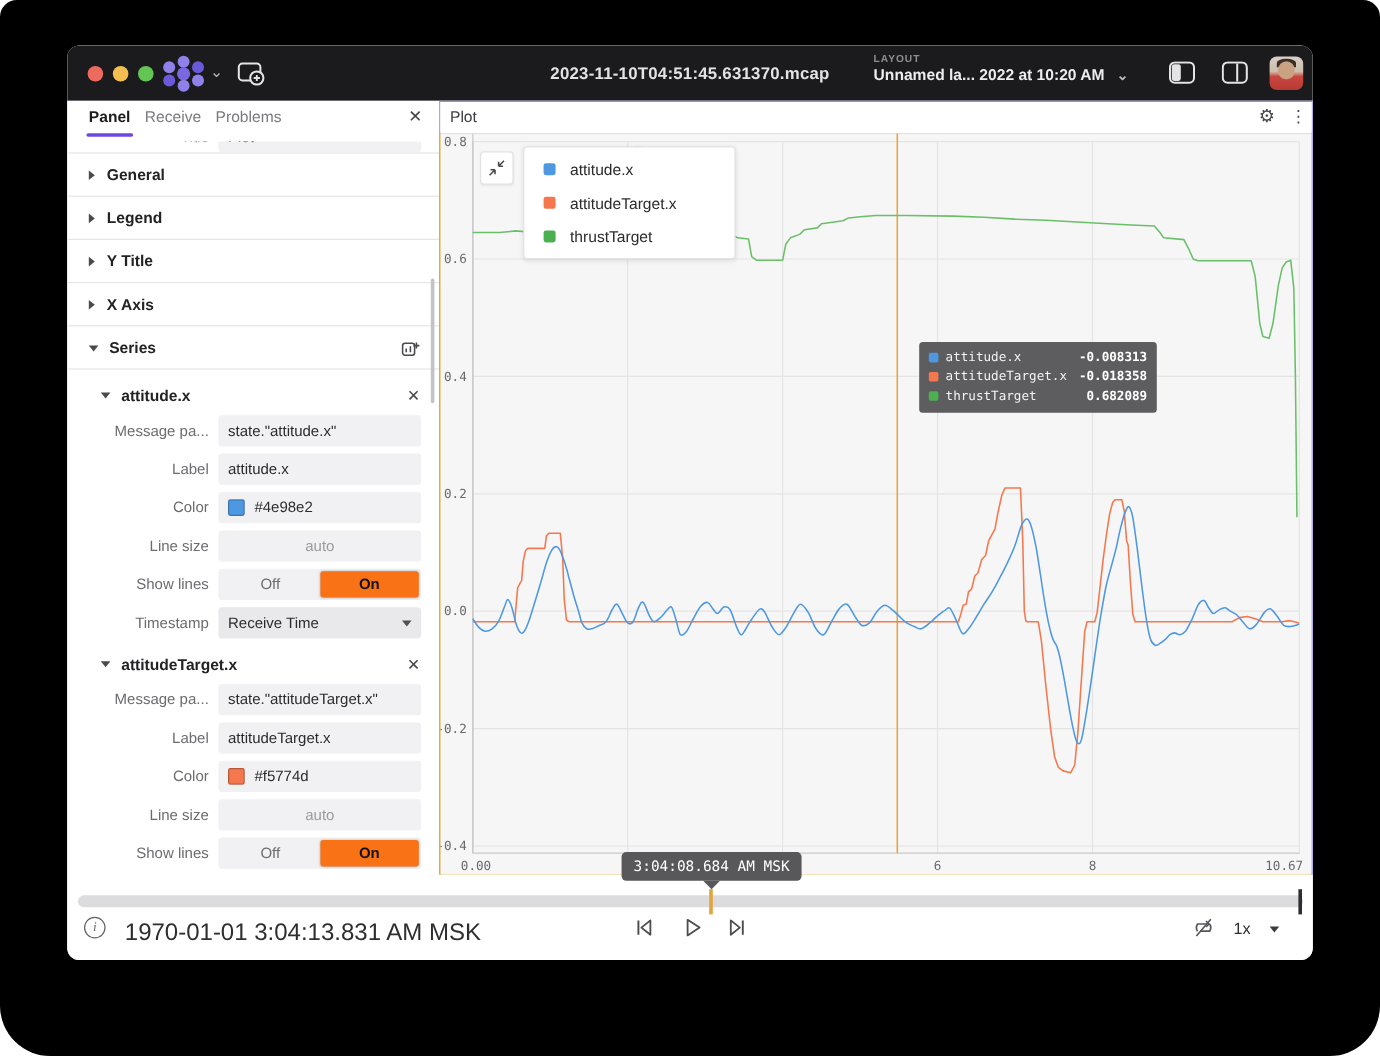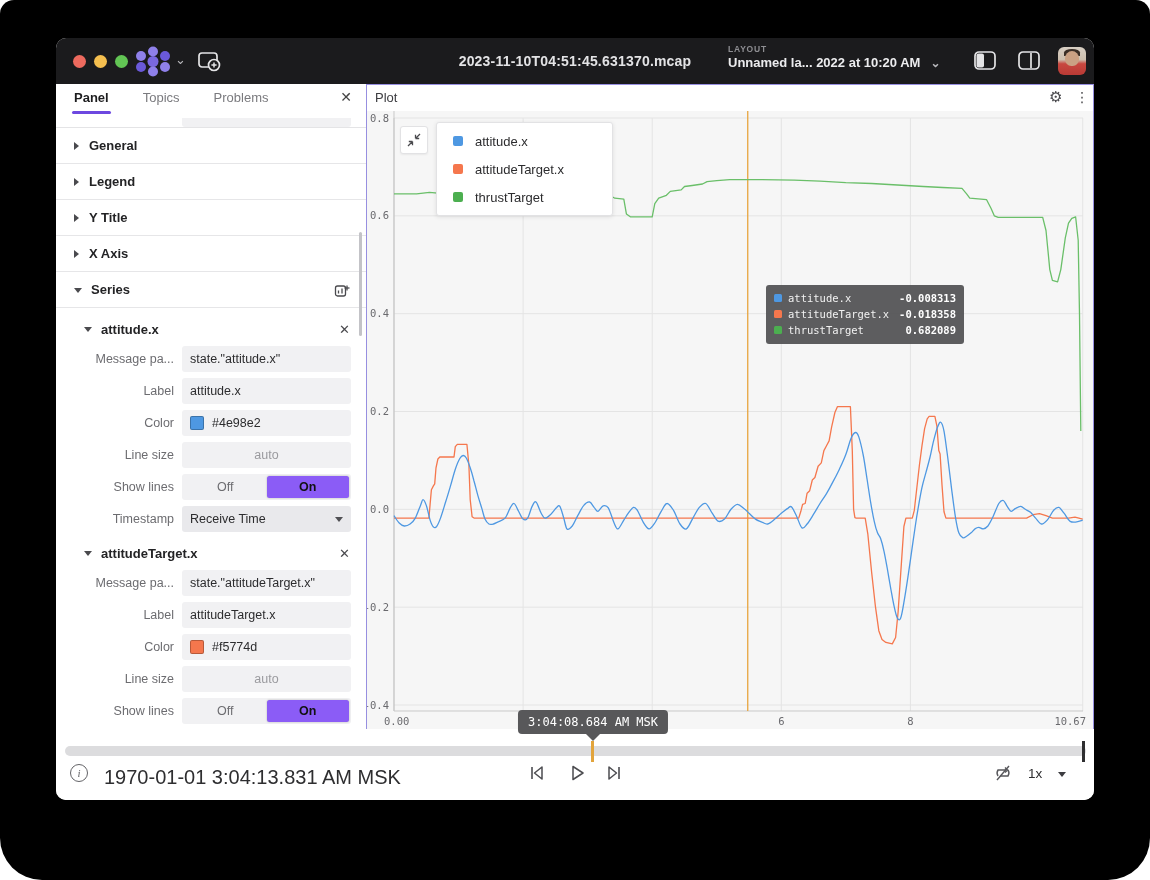--- a/index.html
+++ b/index.html
@@ -30,21 +30,21 @@
             background:linear-gradient(180deg,#d8cfc4 0%,#cdbfae 45%,#c8473f 60%,#b93a35 100%);
             overflow:hidden; }
   .avatar .face { position:absolute; left:7px; top:4px; width:14px; height:15px; border-radius:50% 50% 45% 45%; background:#caa183; }
   .avatar .hair { position:absolute; left:6px; top:2px; width:16px; height:7px; border-radius:50% 50% 0 0; background:#3a2e26; }
 
   
   .main { position:absolute; top:46px; left:0; width:1038px; height:645px; display:flex; }
 
   
   .sidebar { position:relative; width:310px; height:645px; background:#fff; overflow:hidden; }
-  .tabbar { position:relative; height:28px; display:flex; align-items:center; padding-left:18px; gap:34px; }
+  .tabbar { position:relative; height:28px; display:flex; align-items:center; padding-left:18px; gap:12px; }
   .tab { font-size:13px; color:#7a7a7e; cursor:pointer; position:relative; padding-bottom:2px; }
   .tab.active { color:#1d1d1f; font-weight:700; }
   .tab.active::after { content:""; position:absolute; left:-2px; right:-2px; bottom:-7px; height:3px;
                        background:#6d48e0; border-radius:2px; }
   .tabbar .close { position:absolute; right:14px; top:5px; color:#444; font-size:14px; cursor:pointer; }
   .clip-row { position:relative; height:10px; overflow:hidden; border-bottom:1px solid #e4e4e6; margin-top:6px; }
   .clip-inner { position:absolute; left:0; right:0; top:-17px; height:26px; display:flex; align-items:center; }
   .clip-inner .flabel { width:118px; text-align:right; font-size:12.5px; color:#6c6c70; }
   .clip-inner .field { margin-left:8px; width:169px; }
   .section-row { height:36px; display:flex; align-items:center; padding:0 16px 0 18px;
@@ -62,21 +62,21 @@
   .frow { display:flex; align-items:center; margin-top:6px; padding-right:15px; }
   .frow .flabel { width:118px; text-align:right; font-size:12.5px; color:#6c6c70;
                   white-space:nowrap; overflow:hidden; }
   .field { margin-left:8px; width:169px; height:26px; background:#f1f1f3; border-radius:3px;
            display:flex; align-items:center; padding:0 8px; font-size:12.5px; color:#2c2c2e; }
   .field.center { justify-content:center; color:#9a9a9e; }
   .swatch { width:14px; height:14px; border-radius:2px; margin-right:8px; border:1px solid rgba(0,0,0,.25); }
   .seg { margin-left:8px; width:169px; height:26px; background:#f1f1f3; border-radius:3px; display:flex; padding:2px; }
   .seg .opt { flex:1; display:flex; align-items:center; justify-content:center; font-size:12.5px;
               color:#6c6c70; border-radius:2.5px; cursor:pointer; }
-  .seg .opt.on { background:#8b5cf6; color:#111; font-weight:700; box-shadow:0 0 2px rgba(0,0,0,.28);text-align:center; }
+  .seg .opt.on { background:#f97316; color:#111; font-weight:700; box-shadow:0 0 2px rgba(0,0,0,.28);text-align:center; }
   .field.select { background:#e9e9ec; justify-content:space-between; cursor:pointer; }
   .sel-caret { width:0; height:0; border-top:5px solid #505054; border-left:4.5px solid transparent;
                border-right:4.5px solid transparent; }
   .side-scrollbar { position:absolute; right:4px; top:148px; width:3px; height:104px; background:#c3c3c7; border-radius:2px; }
 
   
   .plot-panel { position:relative; width:728px; height:645px; background:#fff;
                 border:1px solid #978fe0; }
   .panel-header { position:relative; height:25px; display:flex; align-items:center; padding:0 8px; background:#fff; }
   .panel-title { font-size:13px; color:#3c3c40; }
@@ -162,21 +162,21 @@
         <div class="hair"></div>
           <div class="face"></div>
       </div>
     </div>
 
     <div class="main">
 
       <div class="sidebar">
         <div class="tabbar">
           <span class="tab active">Panel</span>
-          <span class="tab">Topics</span>
+          <span class="tab">Receive</span>
           <span class="tab">Problems</span>
           <span class="close">✕</span>
         </div>
         <div class="clip-row">
           <div class="clip-inner">
             <div class="flabel">Title</div>
             <div class="field">Plot</div>
           </div>
         </div>
         <div id="sections">

